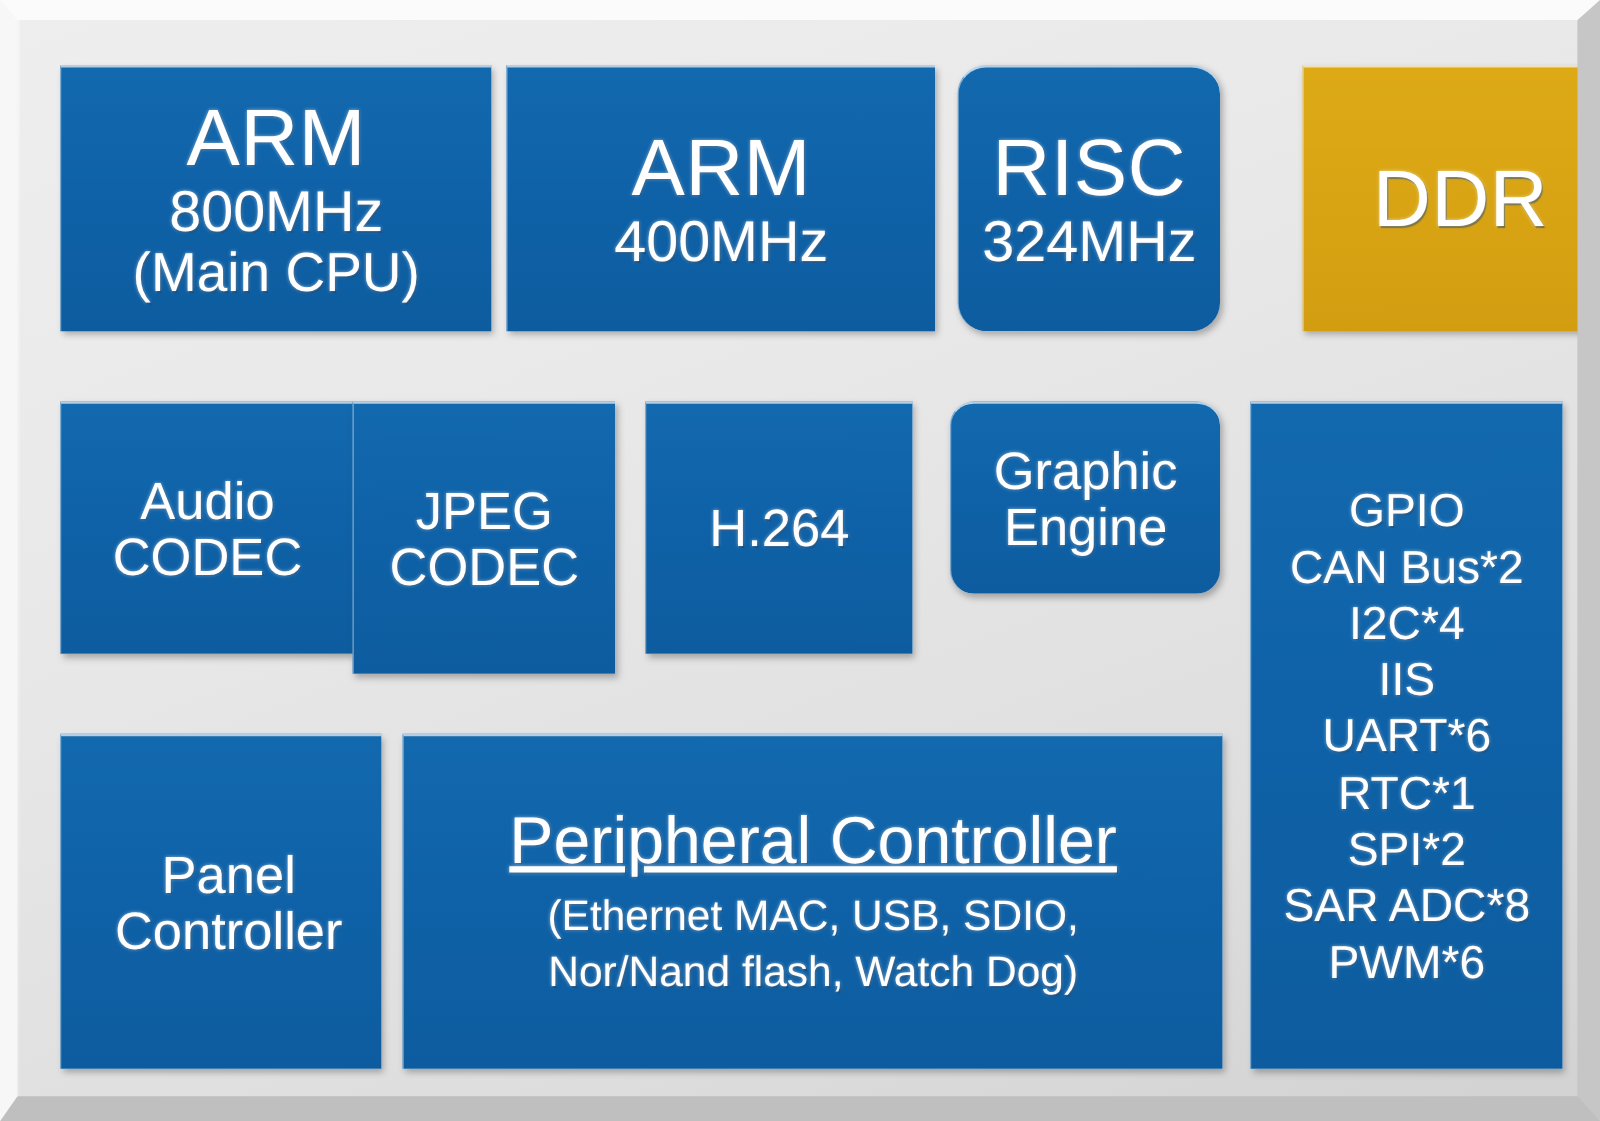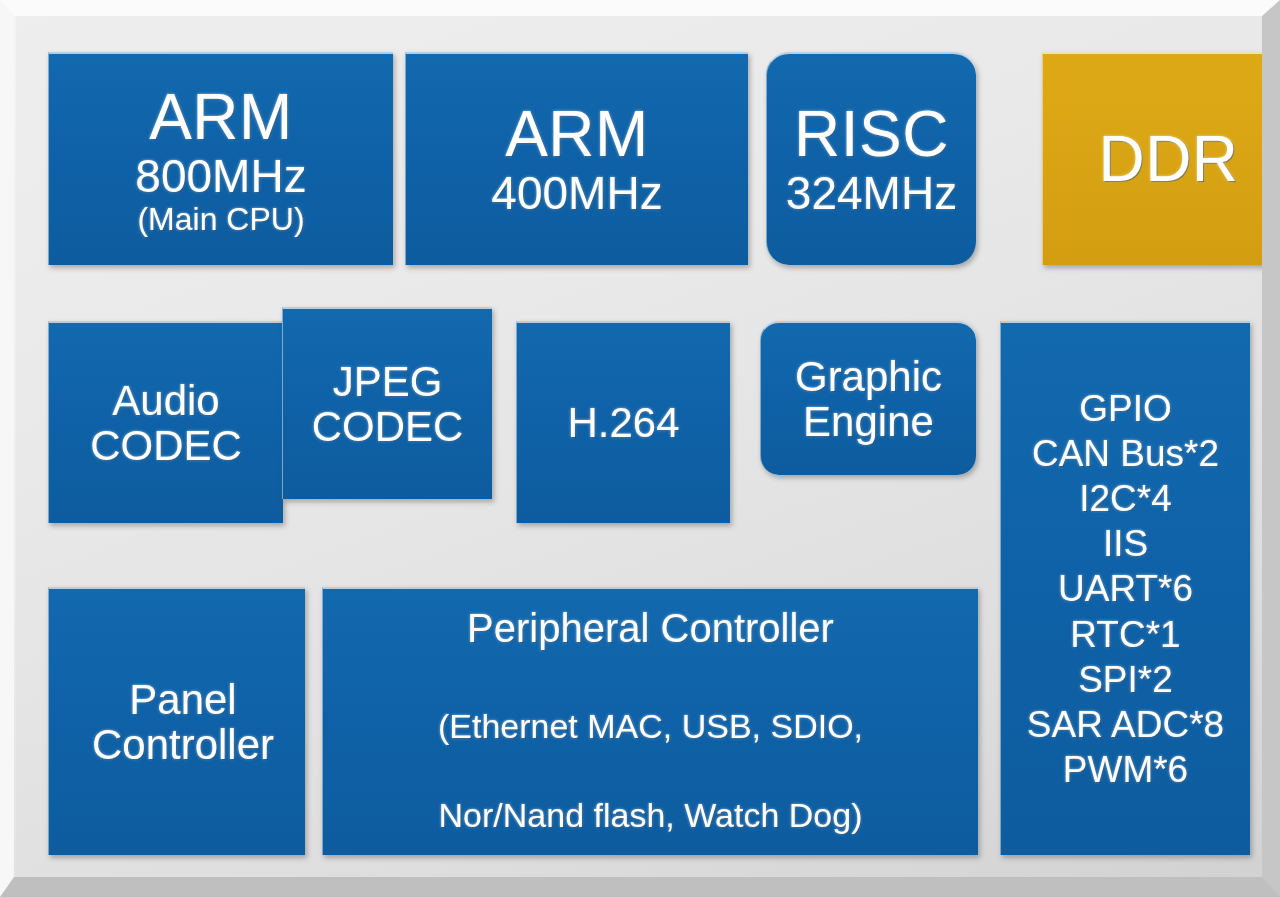--- a/index.html
+++ b/index.html
@@ -77,50 +77,50 @@
     display: block;
     text-shadow: 0 0 3px rgba(255,255,255,0.55),
                  1px 1px 1px rgba(0,40,80,0.55);
     white-space: nowrap;
   }
 
   
   .t-xl  { font-size: 64px; font-weight: 400; letter-spacing: 0.5px; }
   .t-lg  { font-size: 46px; font-weight: 400; }
   .t-md  { font-size: 42px; font-weight: 400; }
-  .t-sm  { font-size: 32px; font-weight: 400; }
+  .t-sm  { font-size: 44px; font-weight: 400; }
   .t-io  { font-size: 37px; font-weight: 400; }
-  .t-per { font-size: 40px; font-weight: 400; }
+  .t-per { font-size: 53px; font-weight: 400; text-decoration: underline; }
   .t-persub { font-size: 34px; font-weight: 400; }
 
   
   #block-arm-800   { left: 48px;   top: 52px;  width: 345px; height: 213px; }
   #block-arm-400   { left: 405px;  top: 52px;  width: 343px; height: 213px; }
   #block-risc-324  { left: 766px;  top: 52px;  width: 210px; height: 213px; border-radius: 23px; }
   #block-ddr       { left: 998px;  top: 52px;  width: 252px; height: 213px; margin-left: 44px; }
 
   
   #block-audio-codec   { left: 48px;  top: 321px; width: 235px; height: 202px; }
-  #block-jpeg-codec    { left: 282px; top: 307px; width: 210px; height: 192px; }
+  #block-jpeg-codec    { left: 282px; top: 321px; width: 210px; height: 218px; }
   #block-h264-decoder  { left: 516px; top: 321px; width: 214px; height: 202px; }
   #block-graphic-engine{ left: 760px; top: 321px; width: 216px; height: 154px; border-radius: 19px; }
 
   
   #block-io-list {
     left: 1000px; top: 321px; width: 250px; height: 534px;
     justify-content: center;
     line-height: 1.22;
   }
 
   
   #block-panel-controller   { left: 48px;  top: 587px; width: 257px; height: 268px; padding-left: 12px; }
   #block-peripheral-controller { left: 322px; top: 587px; width: 656px; height: 268px; }
 
   #block-peripheral-controller .sub-wrap { margin-top: 10px; }
-  #block-peripheral-controller .t-persub { line-height: 1.30; margin-top: 44px; }
+  #block-peripheral-controller .t-persub { line-height: 1.30; }
 </style>
 </head>
 <body>
 
 <div id="diagram-canvas">
 
   <div id="inner-plate"></div>
 
   <div class="block blue" id="block-arm-800">
     <span class="line t-xl">ARM</span>

